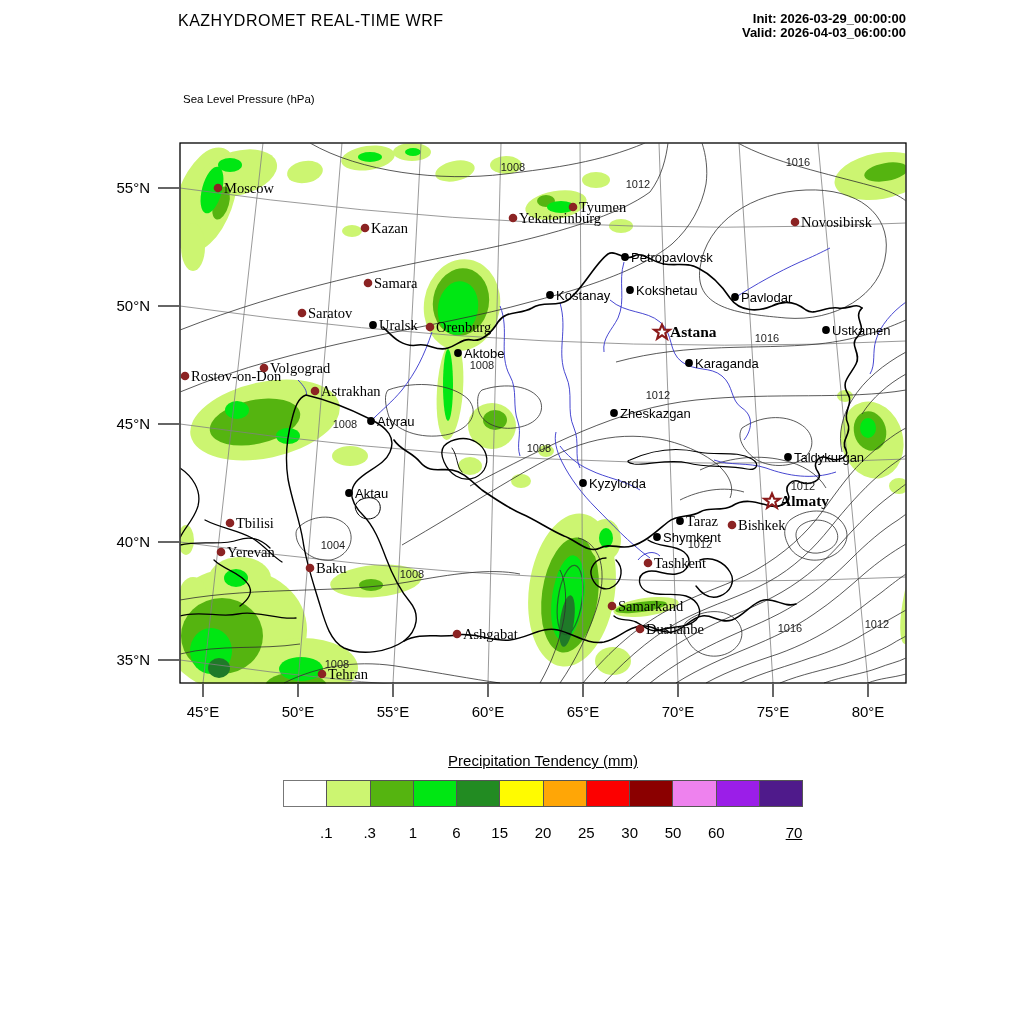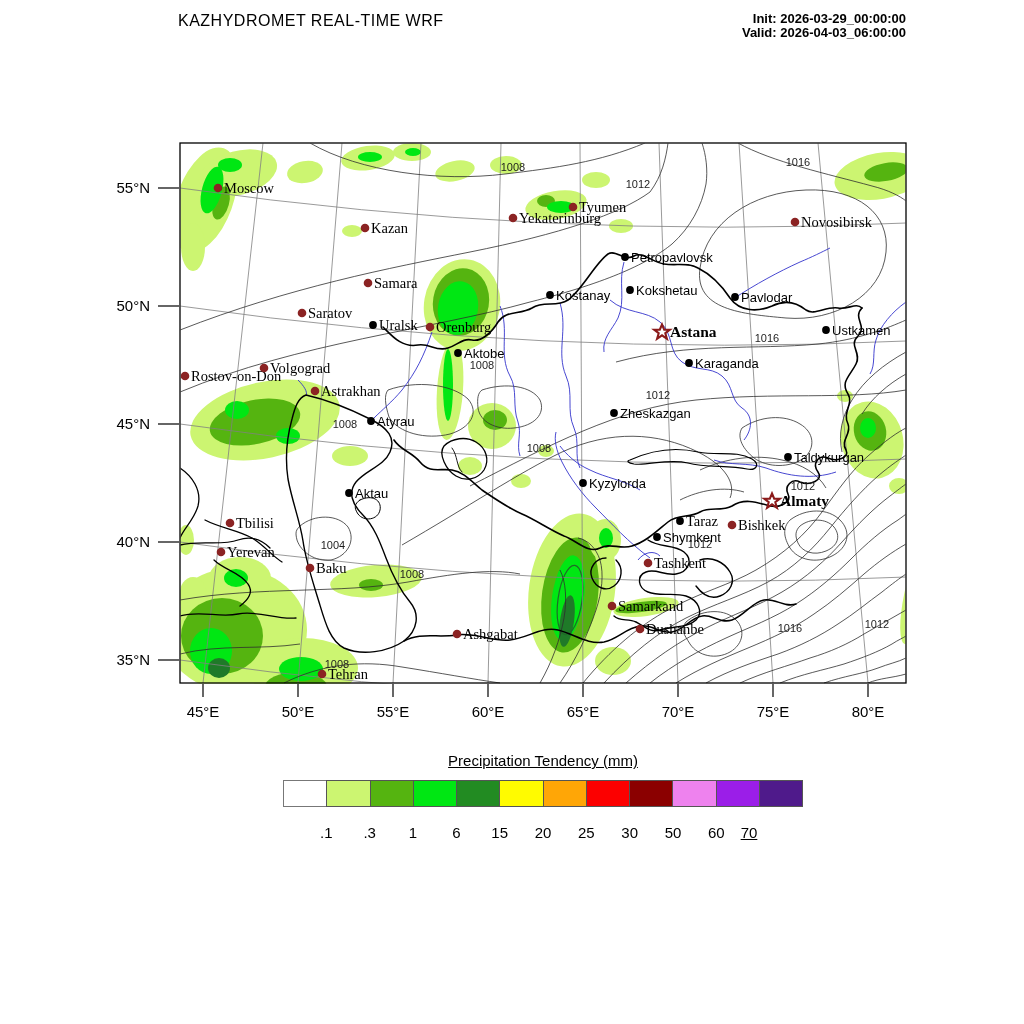--- a/index.html
+++ b/index.html
@@ -23,20 +23,21 @@
 </style>
 </head>
 <body>
 
 <div id="title" class="abs">KAZHYDROMET REAL-TIME WRF</div>
 <div id="initblock" class="abs">
   <div>Init: 2026-03-29_00:00:00</div>
   <div>Valid: 2026-04-03_06:00:00</div>
 </div>
 <div id="subtitle" class="abs">
+  <div>Sea Level Pressure   (hPa)</div>
 </div>
 
 <svg id="map-svg" class="abs" style="left:0;top:0" width="1024" height="1024" viewBox="0 0 1024 1024">
   <defs>
     <clipPath id="mapclip">
         <rect x="180.6" y="143.6" width="724.8" height="539.8"></rect>
       </clipPath>
   </defs>
 
   <g clip-path="url(#mapclip)">
@@ -359,17 +360,17 @@
     <span style="left: 326.333px;">.1</span>
     <span style="left: 369.667px;">.3</span>
     <span style="left: 413px;">1</span>
     <span style="left: 456.333px;">6</span>
     <span style="left: 499.667px;">15</span>
     <span style="left: 543px;">20</span>
     <span style="left: 586.333px;">25</span>
     <span style="left: 629.667px;">30</span>
     <span style="left: 673px;">50</span>
     <span style="left: 716.333px;">60</span>
-    <span style="left: 749px; text-decoration: underline;">70</span>
+    <span style="left: 794px; text-decoration: underline;">70</span>
   </div>
 
 <div id="footer" class="abs">
 </div>
 
 </body></html>

